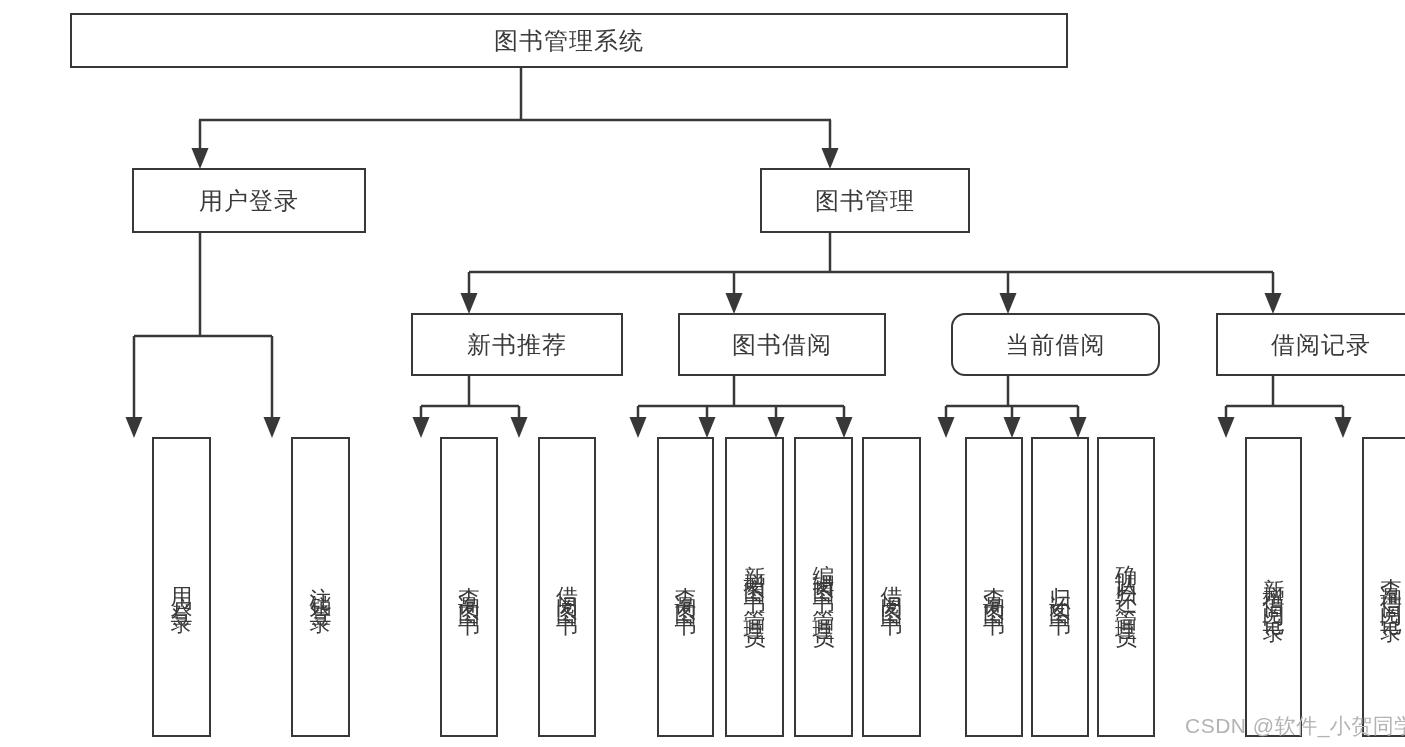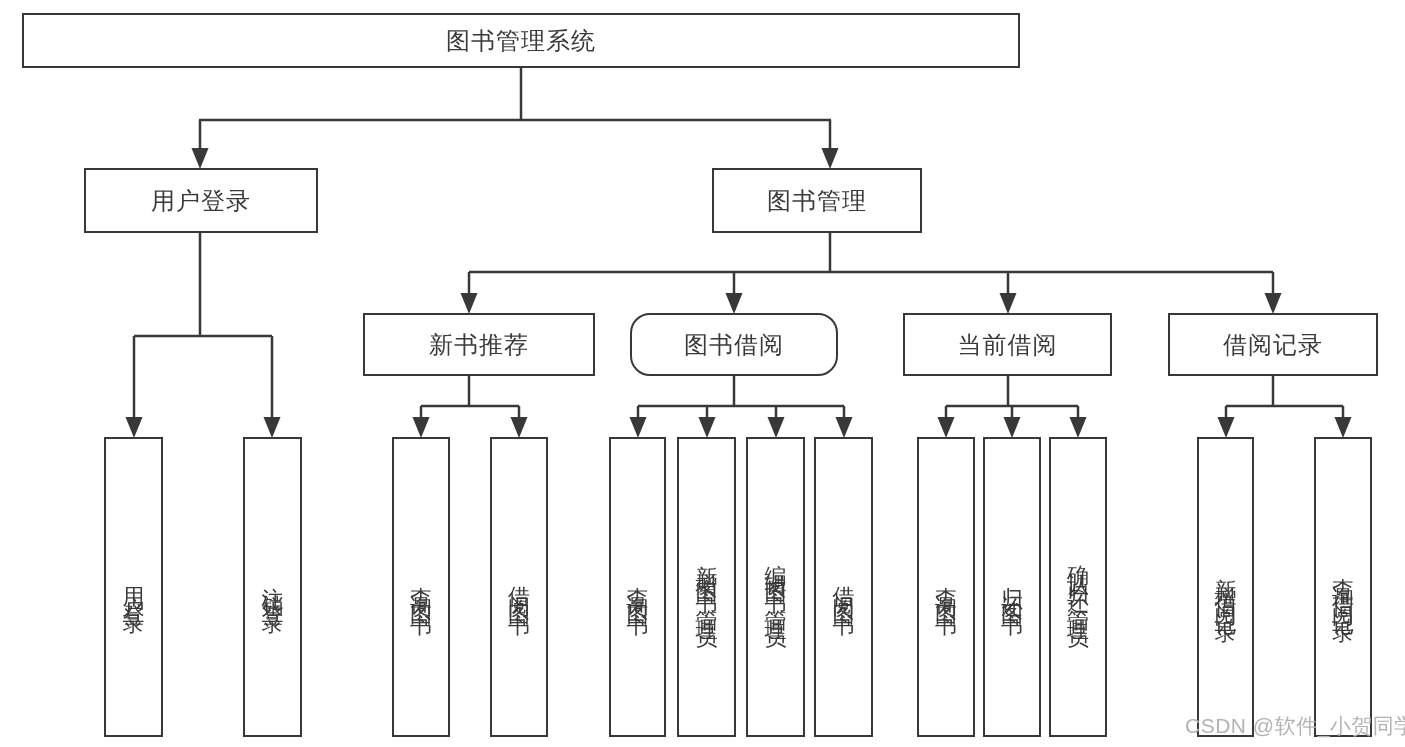--- a/index.html
+++ b/index.html
@@ -18,20 +18,21 @@
     background:#ffffff;
     color:#3a3a3a;
     display:flex;
     align-items:center;
     justify-content:center;
     text-align:center;
     z-index:2;
     font-size:24px;
     letter-spacing:1px;
     line-height:1;
+    margin-left:48px;
   }
   .vbox{
     writing-mode:vertical-rl;
     text-orientation:mixed;
     font-size:22px;
     letter-spacing:9px;
     line-height:1;
   }
   .watermark{
     position:absolute;
@@ -111,23 +112,23 @@
       <polygon points="1217.5,417 1234.5,417 1226,438"></polygon>
       <polygon points="1334.5,417 1351.5,417 1343,438"></polygon>
     </g>
   </svg>
 
   <div class="box" style="left:22px;top:13px;width:998px;height:55px;">图书管理系统</div>
 
   <div class="box" style="left:84px;top:168px;width:234px;height:65px;">用户登录</div>
   <div class="box" style="left:712px;top:168px;width:210px;height:65px;">图书管理</div>
 
-  <div class="box" style="left:363px;top:313px;width:232px;height:63px;">新书推荐</div>
-  <div class="box" style="left:630px;top:313px;width:208px;height:63px;border-radius:20px;">图书借阅</div>
-  <div class="box" style="left:903px;top:313px;width:209px;height:63px;">当前借阅</div>
+  <div class="box" style="left:363px;top:313px;width:212px;height:63px;">新书推荐</div>
+  <div class="box" style="left:630px;top:313px;width:208px;height:63px;">图书借阅</div>
+  <div class="box" style="left:903px;top:313px;width:209px;height:63px;border-radius:14px;">当前借阅</div>
   <div class="box" style="left:1168px;top:313px;width:210px;height:63px;">借阅记录</div>
 
   <div class="box vbox" style="left:104px;top:437px;width:59px;height:300px;">用户登录</div>
   <div class="box vbox" style="left:243px;top:437px;width:59px;height:300px;">注销登录</div>
 
   <div class="box vbox" style="left:392px;top:437px;width:58px;height:300px;">查询图书</div>
   <div class="box vbox" style="left:490px;top:437px;width:58px;height:300px;">借阅图书</div>
 
   <div class="box vbox" style="left:609px;top:437px;width:57px;height:300px;">查询图书</div>
   <div class="box vbox" style="left:677px;top:437px;width:59px;height:300px;">新增图书（管理员）</div>

